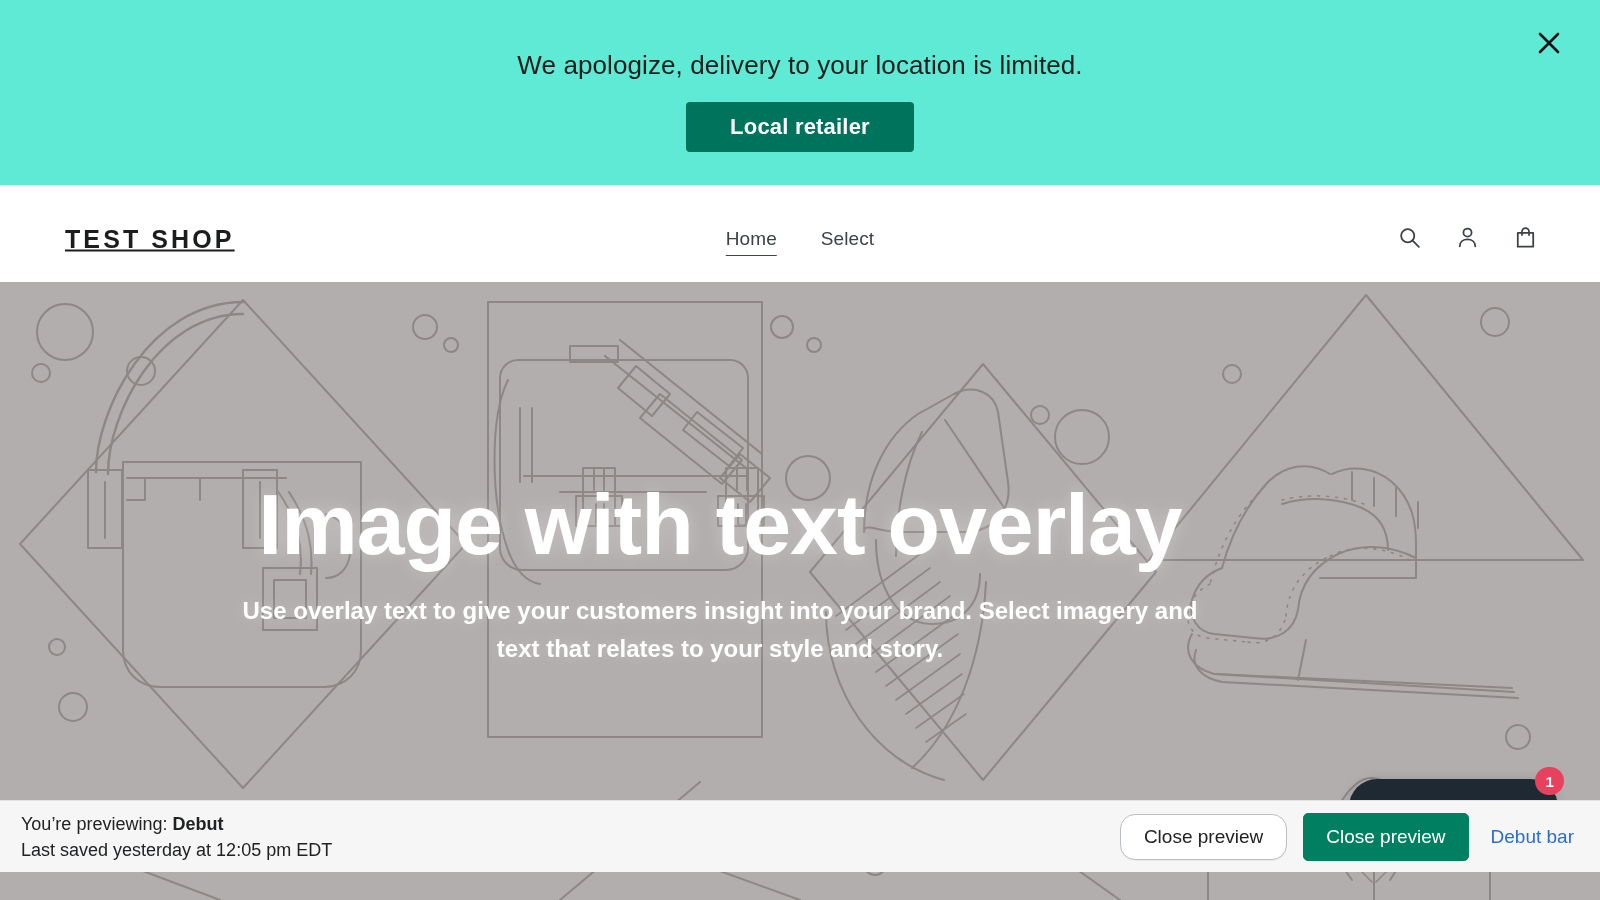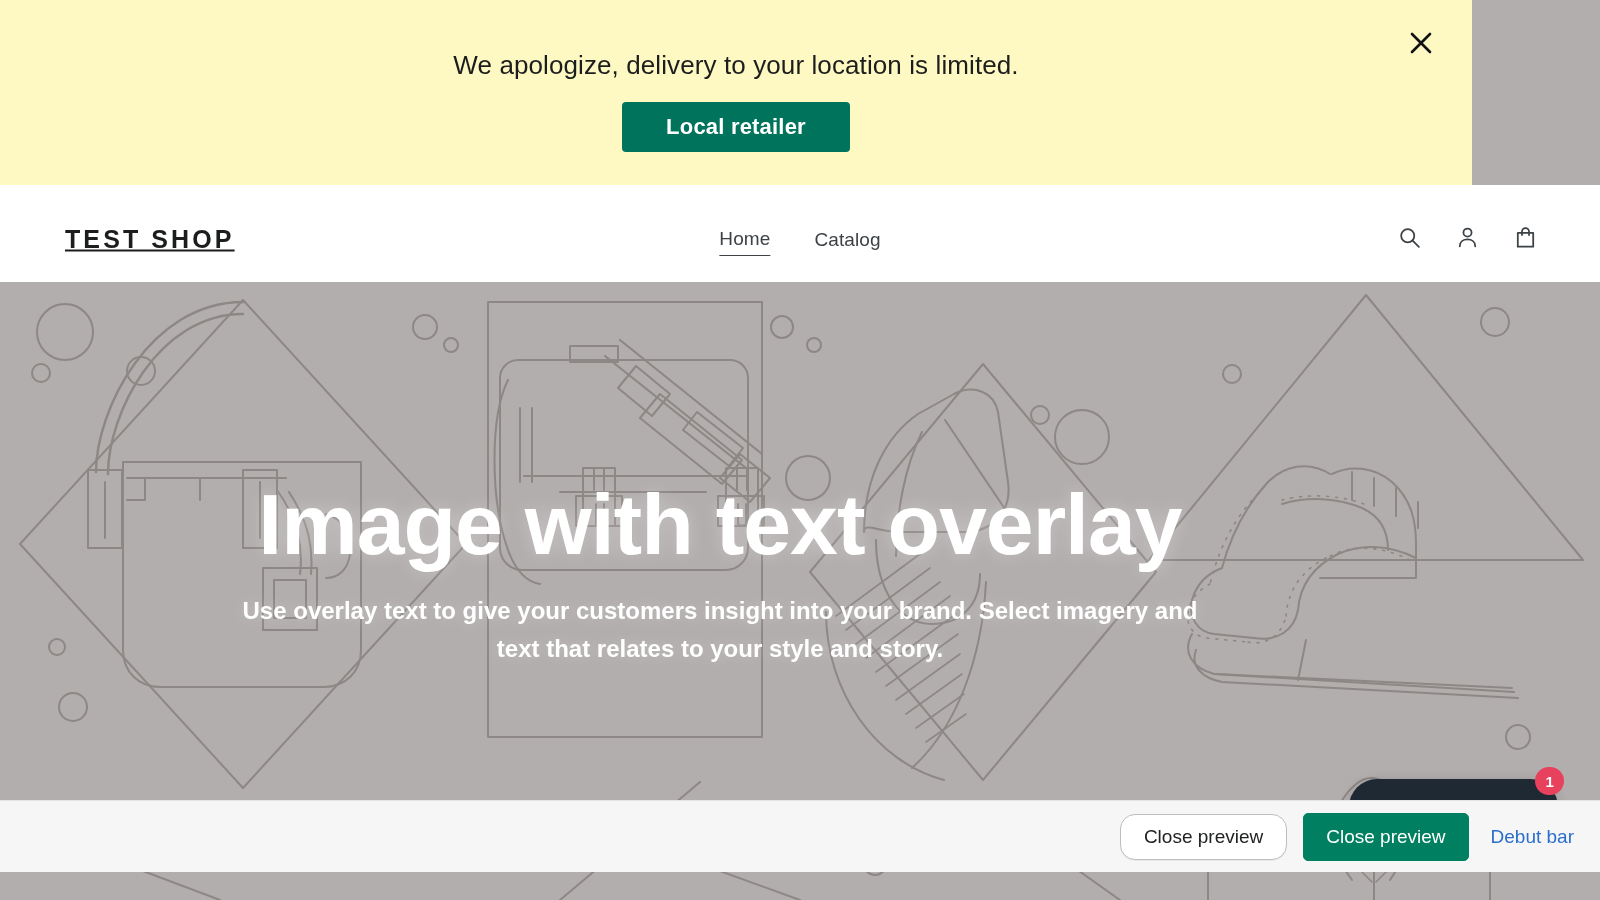--- a/index.html
+++ b/index.html
@@ -5,22 +5,22 @@
   * { margin:0; padding:0; box-sizing:border-box; }
   html, body {
     width:1600px; height:900px; overflow:hidden;
     font-family:"Liberation Sans", sans-serif;
     background:#b2aead;
   }
   .page { position:relative; width:1600px; height:900px; }
 
   
   .announcement {
-    position:absolute; left:0; top:0; width:1472px; height:185px;
-    background:#fef9c3;
+    position:absolute; left:0; top:0; width:1600px; height:185px;
+    background:#5eead4;
   }
   .announcement-inner {
     display:flex; flex-direction:column; align-items:center; justify-content:flex-start;
     padding-top:50px;
   }
   .announcement-text {
     font-size:26px; color:#1c1d1d; letter-spacing:.1px; line-height:1.2;
   }
   .announcement-btn {
     margin-top:21px;
@@ -43,21 +43,21 @@
     background:#ffffff;
     display:flex; align-items:center;
   }
   .shop-logo {
     position:absolute; left:65px; top:50%; transform:translateY(-50%);
     font-size:25px; font-weight:bold; letter-spacing:3.1px; color:#1c1d1d;
   }
   .site-nav {
     position:absolute; left:50%; transform:translateX(-50%);
     top:50%; margin-top:-11px;
-    display:flex; gap:44px; align-items:flex-end;
+    display:flex; gap:44px; align-items:center;
   }
   .nav-link {
     font-size:19px; color:#3d4246; text-decoration:none; letter-spacing:.1px;
     padding-bottom:5px;
   }
   .nav-link.active { border-bottom:1px solid #3d4246; }
   .header-icons {
     position:absolute; right:58px; top:50%; transform:translateY(-50%);
     display:flex; align-items:center; gap:24px;
   }
@@ -155,21 +155,21 @@
         </svg>
       </span>
     </button>
   </div>
 
   <div class="site-header">
     <a class="shop-logo" href="#">TEST SHOP</a>
 
     <nav class="site-nav">
       <a class="nav-link active" href="#">Home</a>
-      <a class="nav-link" href="#">Catalog</a>
+      <a class="nav-link" href="#">Select</a>
     </nav>
 
     <div class="header-icons">
       <button class="icon-btn">
         <span>
           <svg width="25" height="25" viewBox="0 0 24 24" fill="none" aria-hidden="true">
             <circle cx="10.3" cy="10.3" r="6.3" stroke="#3d4246" stroke-width="1.7"></circle>
             <path d="M15 15 L21 21" stroke="#3d4246" stroke-width="1.7" stroke-linecap="round"></path>
           </svg>
         </span>
@@ -319,20 +319,26 @@
       <div class="hero-sub">Use overlay text to give your customers insight into your brand. Select imagery and text that relates to your style and story.</div>
     </div>
 
     <div class="chat-widget">
       <span>Chat with us!</span>
       <span class="chat-badge">1</span>
     </div>
   </div>
 
   <div class="preview-bar">
+    <div class="preview-info">
+      <div>
+        <span>You’re previewing: </span><b>Debut</b>
+      </div>
+      <div>Last saved yesterday at 12:05 pm EDT</div>
+    </div>
 
     <div class="preview-actions">
       <button class="btn-secondary">Close preview</button>
       <button class="btn-primary">Close preview</button>
       <button class="link-btn">Debut bar</button>
     </div>
   </div>
 
 </div>
 

